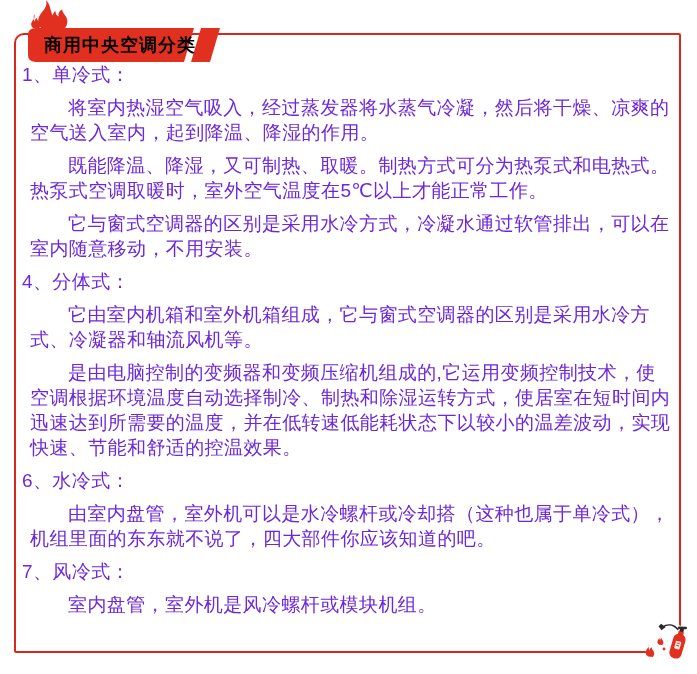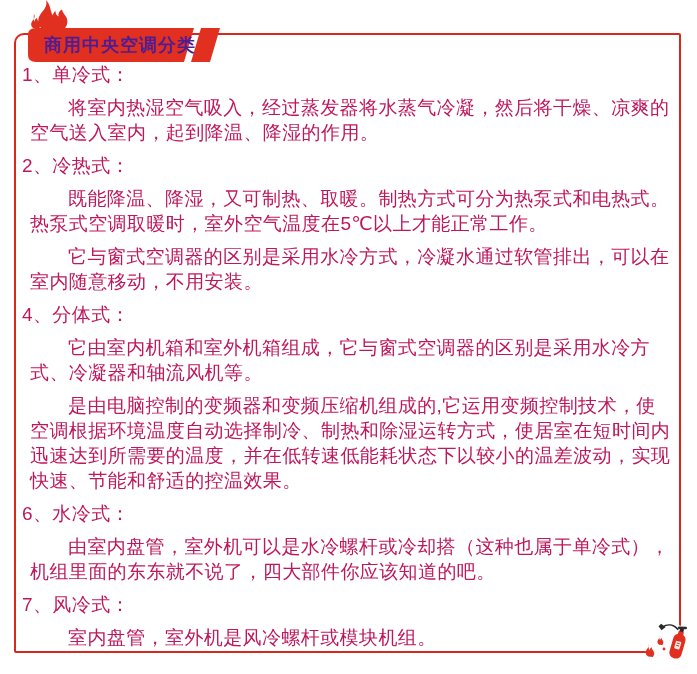--- a/index.html
+++ b/index.html
@@ -25,33 +25,33 @@
     position:absolute; left:22px; top:0;
     width:210px; height:64px;
     z-index:3;
   }
   .header svg { position:absolute; left:0; top:0; }
   .badge-label {
     position:absolute; left:18px; top:28px;
     width:160px; height:34px;
     line-height:34px;
     text-align:center;
-    color:#4c1d95;
+    color:#000000;
     font-size:18px;
     font-weight:bold;
     letter-spacing:1px;
     white-space:nowrap;
   }
   
   .content {
     position:absolute;
     left:22px; top:62px;
     width:660px;
     z-index:2;
-    color:#be185d;
+    color:#6d28d9;
     font-size:19px;
     line-height:25px;
     letter-spacing:0.4px;
     word-break:break-all;
   }
   .content h2 {
     margin:0; padding:0;
     font-size:19px;
     font-weight:normal;
     line-height:25px;
@@ -91,21 +91,20 @@
   </svg>
   <span class="badge-label">商用中央空调分类</span>
 </div>
 
 <div class="content">
   <section>
     <h2>1、单冷式：</h2>
     <p>将室内热湿空气吸入，经过蒸发器将水蒸气冷凝，然后将干燥、凉爽的空气送入室内，起到降温、降湿的作用。</p>
   </section>
   <section>
-    <h2>2、冷热式：</h2>
     <p>既能降温、降湿，又可制热、取暖。制热方式可分为热泵式和电热式。热泵式空调取暖时，室外空气温度在5℃以上才能正常工作。</p>
   </section>
   <section>
     <p>它与窗式空调器的区别是采用水冷方式，冷凝水通过软管排出，可以在室内随意移动，不用安装。</p>
   </section>
   <section>
     <h2>4、分体式：</h2>
     <p>它由室内机箱和室外机箱组成，它与窗式空调器的区别是采用水冷方式、冷凝器和轴流风机等。</p>
   </section>
   <section>

